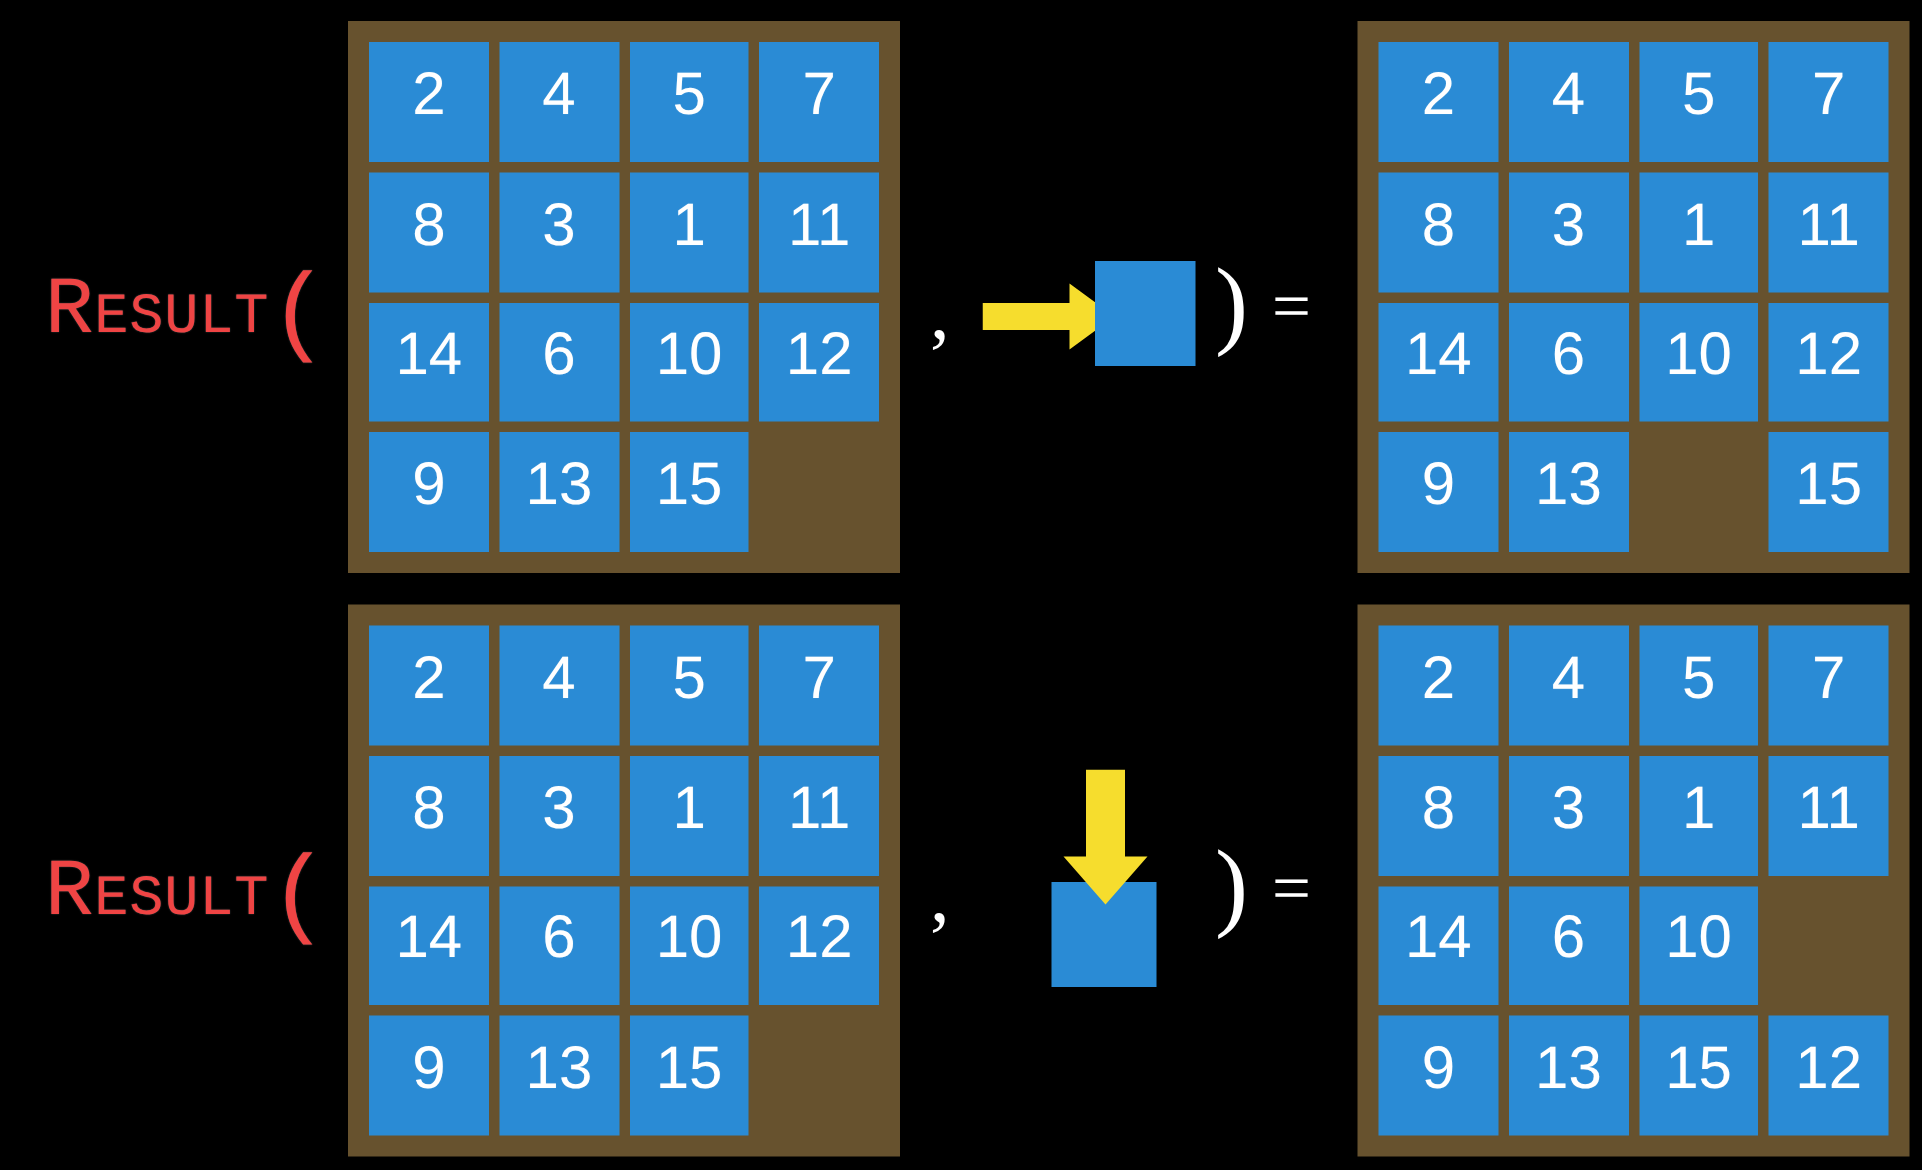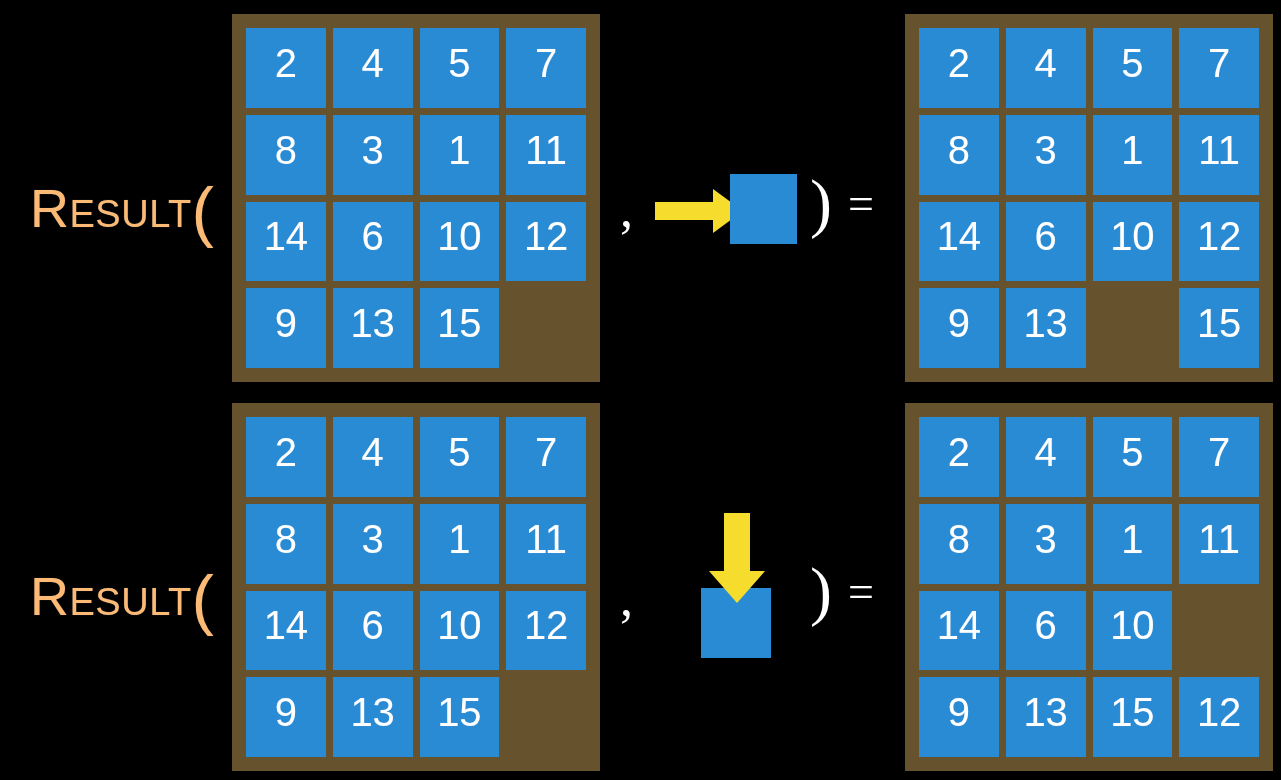--- a/index.html
+++ b/index.html
@@ -12,22 +12,22 @@
     width: 1281px;
     height: 780px;
     background: #000000;
     overflow: hidden;
     font-family: "Liberation Serif", serif;
   }
 
   
   .result-label {
     position: absolute;
-    color: #fdba74;
-    font-family: Liberation Sans, sans-serif;
+    color: #ef4444;
+    font-family: Liberation Mono, monospace;
     font-variant: small-caps;
     font-size: 54px;
     line-height: 1;
     letter-spacing: 0.5px;
     white-space: nowrap;
     text-shadow: 0 0 1px rgba(255,255,255,0.35);
   }
   .paren-open {
     font-variant: normal;
     font-size: 66px;

